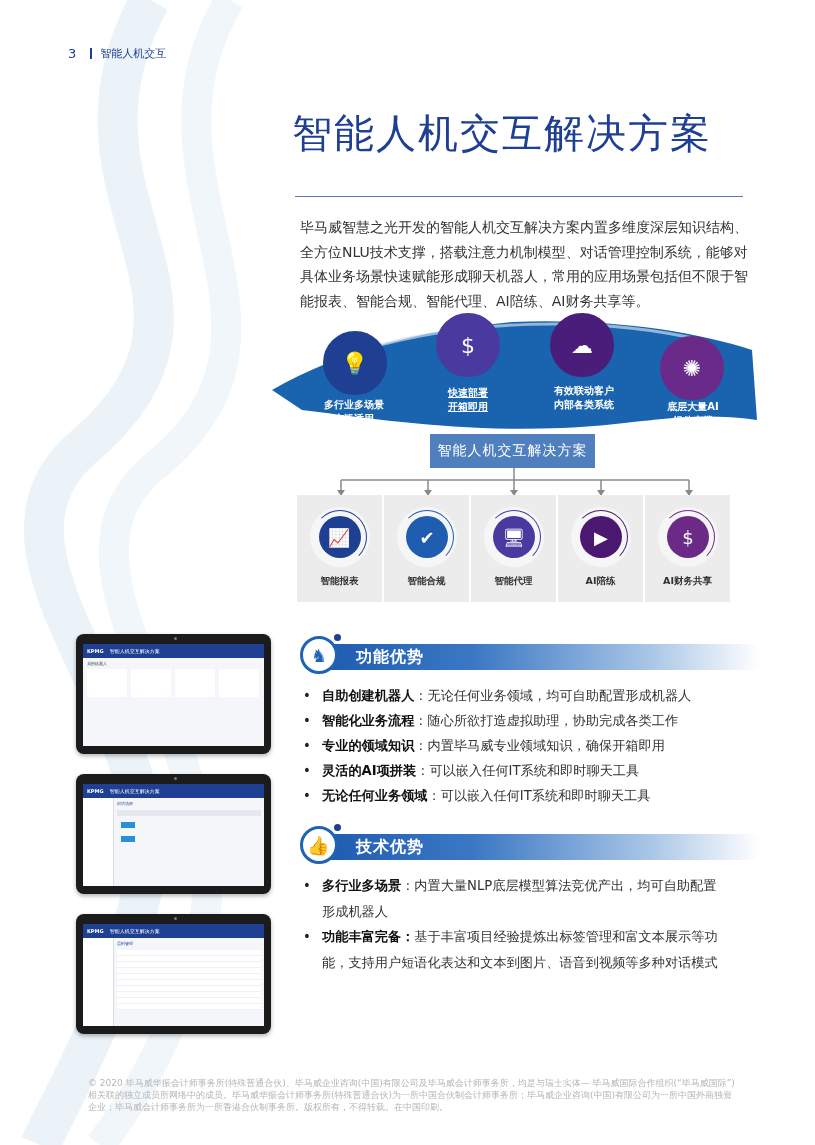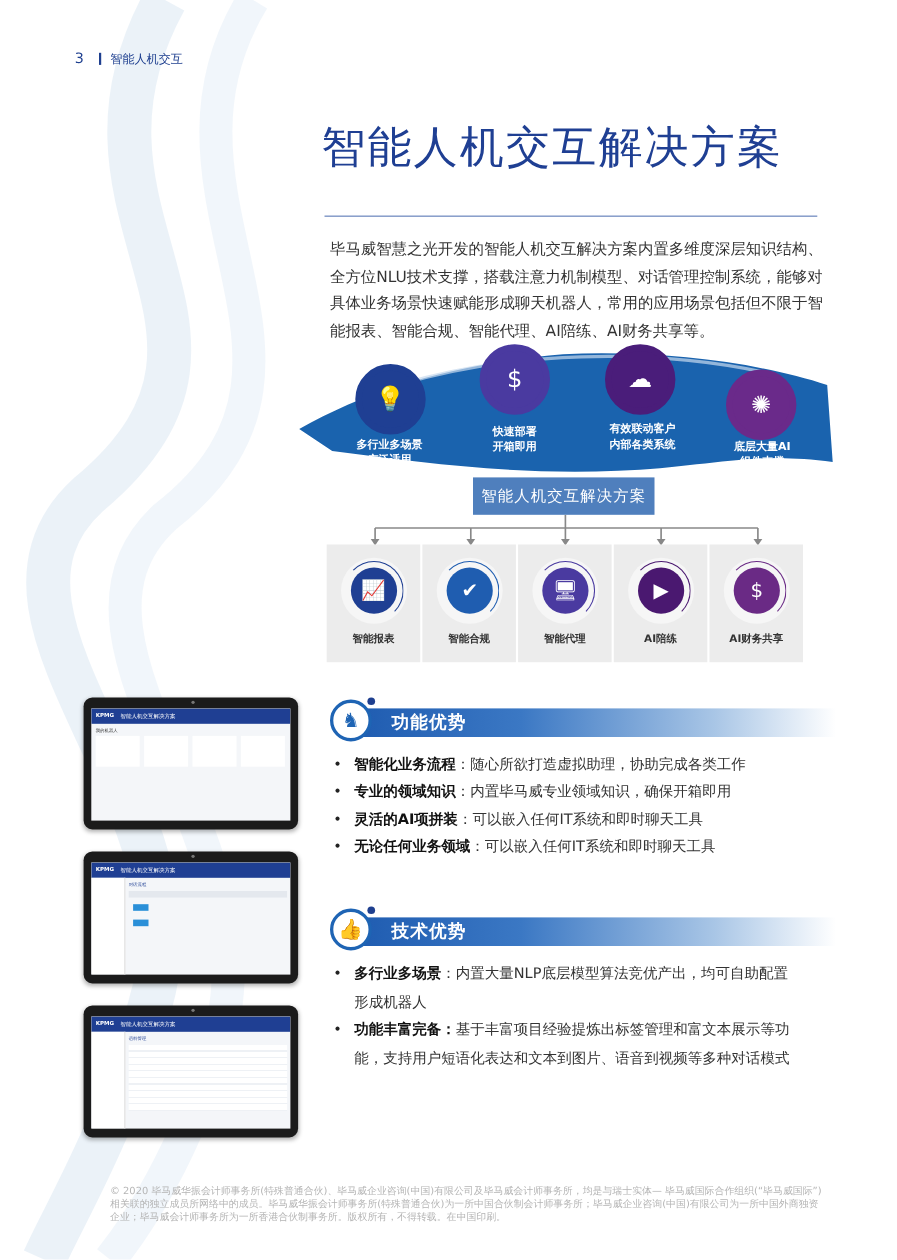--- a/index.html
+++ b/index.html
@@ -31,21 +31,21 @@
   ul.bl li{position:relative;padding-left:22px;font-size:13.2px;color:#333;}
   ul.bl li:before{content:"•";position:absolute;left:3px;top:0;color:#222;}
   ul.bl li b{color:#111;}
   .f1 li{line-height:25px;}
   .f2 li{line-height:25.5px;}
   .laptop{position:absolute;left:76px;width:195px;height:120px;border-radius:8px;background:#1b1b1b;box-shadow:0 2px 4px rgba(0,0,0,.3);}
   .laptop .scr{position:absolute;left:7px;top:10px;right:7px;bottom:8px;background:#f4f6f9;overflow:hidden;}
   .laptop .top{height:14px;background:#1f3f93;display:flex;align-items:center;padding:0 4px;font-size:5px;color:#fff;gap:6px;}
   .laptop .cam{position:absolute;left:50%;top:3px;width:3px;height:3px;border-radius:50%;background:#777;}
   .mini{font-size:4px;color:#888;}
-  .footer{position:absolute;left:88px;top:1077px;width:650px;font-size:9px;line-height:12px;color:#b5b5b5;margin-left:12px;}
+  .footer{position:absolute;left:88px;top:1077px;width:650px;font-size:9px;line-height:12px;color:#b5b5b5;}
 </style>
 </head>
 <body>
 
 <svg class="wave" viewBox="0 0 815 1145">
   <path d="M150 0 C40 200, 260 300, 80 450 C-40 560, 180 720, 140 900 C110 1020, 60 1100, 40 1145" fill="none" stroke="#dbe7f3" stroke-width="40" opacity=".55"></path>
   <path d="M230 0 C120 180, 330 330, 150 470 C30 580, 250 760, 200 940 C170 1050, 120 1120, 100 1145" fill="none" stroke="#e4edf7" stroke-width="30" opacity=".5"></path>
 </svg>
 
 <div class="hdr">
@@ -62,21 +62,21 @@
   <path d="M10 80 C80 40, 160 20, 250 12 C340 8, 430 20, 490 40 L495 110 C420 100, 380 115, 300 118 C200 122, 120 110, 40 100 Z" fill="#1a63ae"></path>
   <path d="M100 40 C200 10, 330 5, 440 30" stroke="#c8daee" stroke-width="3" fill="none" opacity=".7"></path>
 </svg>
 
 <div>
   <div class="feat-circle" style="left:323px;top:331px;background:#1f3f93;border-color:#1f3f93;">💡</div>
   <div class="feat-label" style="left:309px;top:398px;"><span>多行业多场景</span><br><span>广泛适用</span></div>
 </div>
 <div>
   <div class="feat-circle" style="left:436px;top:313px;background:#4a3aa0;border-color:#4a3aa0;">$</div>
-  <div class="feat-label" style="left:423px;top:386px;"><span>快速部署</span><br><span>开箱即用</span></div>
+  <div class="feat-label" style="left:423px;top:386px;text-decoration:underline;"><span>快速部署</span><br><span>开箱即用</span></div>
 </div>
 <div>
   <div class="feat-circle" style="left:550px;top:313px;background:#4a1d7a;border-color:#4a1d7a;">☁</div>
   <div class="feat-label" style="left:539px;top:384px;"><span>有效联动客户</span><br><span>内部各类系统</span></div>
 </div>
 <div>
   <div class="feat-circle" style="left:660px;top:336px;background:#6a2a8a;border-color:#6a2a8a;">✺</div>
   <div class="feat-label" style="left:648px;top:400px;"><span>底层大量AI</span><br><span>组件支撑</span></div>
 </div>
 
@@ -185,20 +185,21 @@
   </div>
 </div>
 
 <div class="sec-head" style="top:640px;">
   <div class="band"></div>
   <div class="icon-c">♞</div>
   <div class="dot"></div>
   <div class="t">功能优势</div>
 </div>
 <ul class="bl f1" style="top:683px;">
+  <li><b>自助创建机器人</b><span>：无论任何业务领域，均可自助配置形成机器人</span></li>
   <li><b>智能化业务流程</b><span>：随心所欲打造虚拟助理，协助完成各类工作</span></li>
   <li><b>专业的领域知识</b><span>：内置毕马威专业领域知识，确保开箱即用</span></li>
   <li><b>灵活的AI项拼装</b><span>：可以嵌入任何IT系统和即时聊天工具</span></li>
   <li><b>无论任何业务领域</b><span>：可以嵌入任何IT系统和即时聊天工具</span></li>
 </ul>
 
 <div class="sec-head" style="top:830px;">
   <div class="band"></div>
   <div class="icon-c">👍</div>
   <div class="dot"></div>

